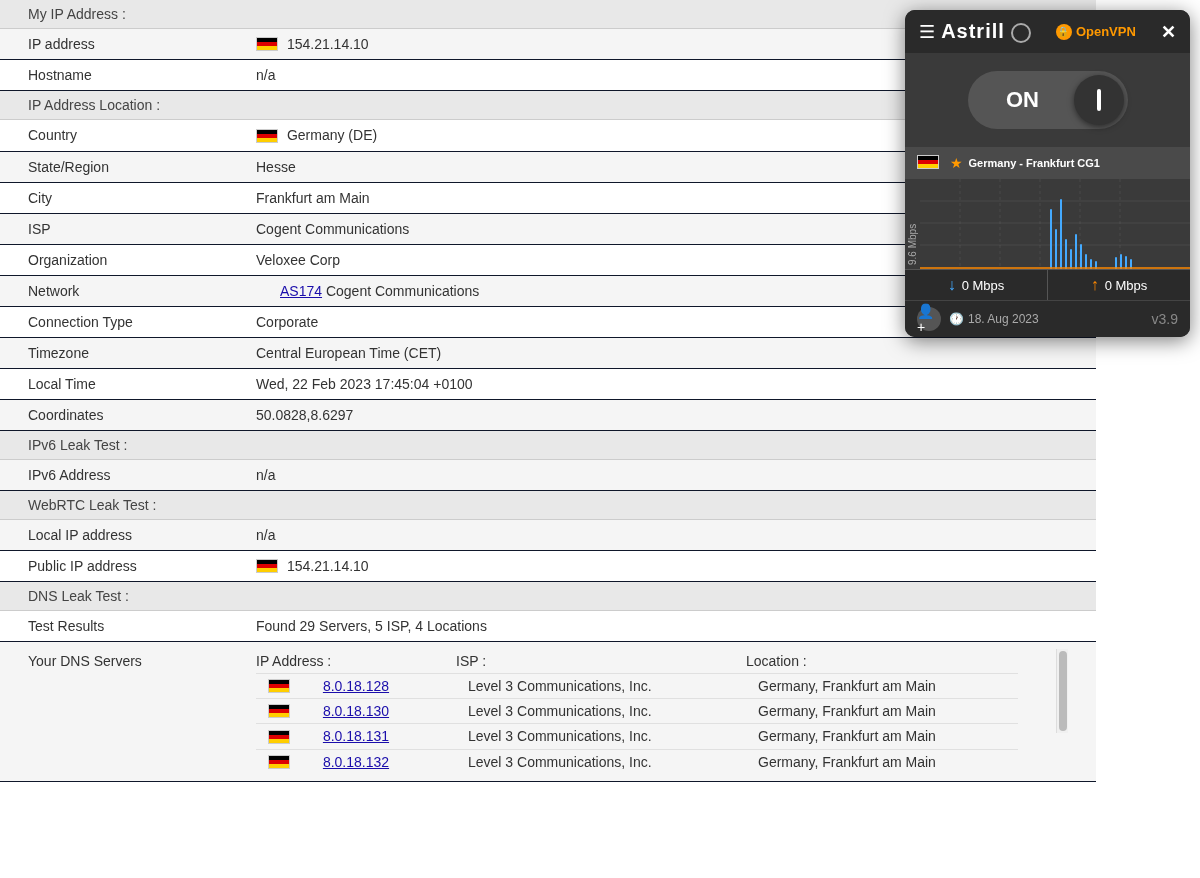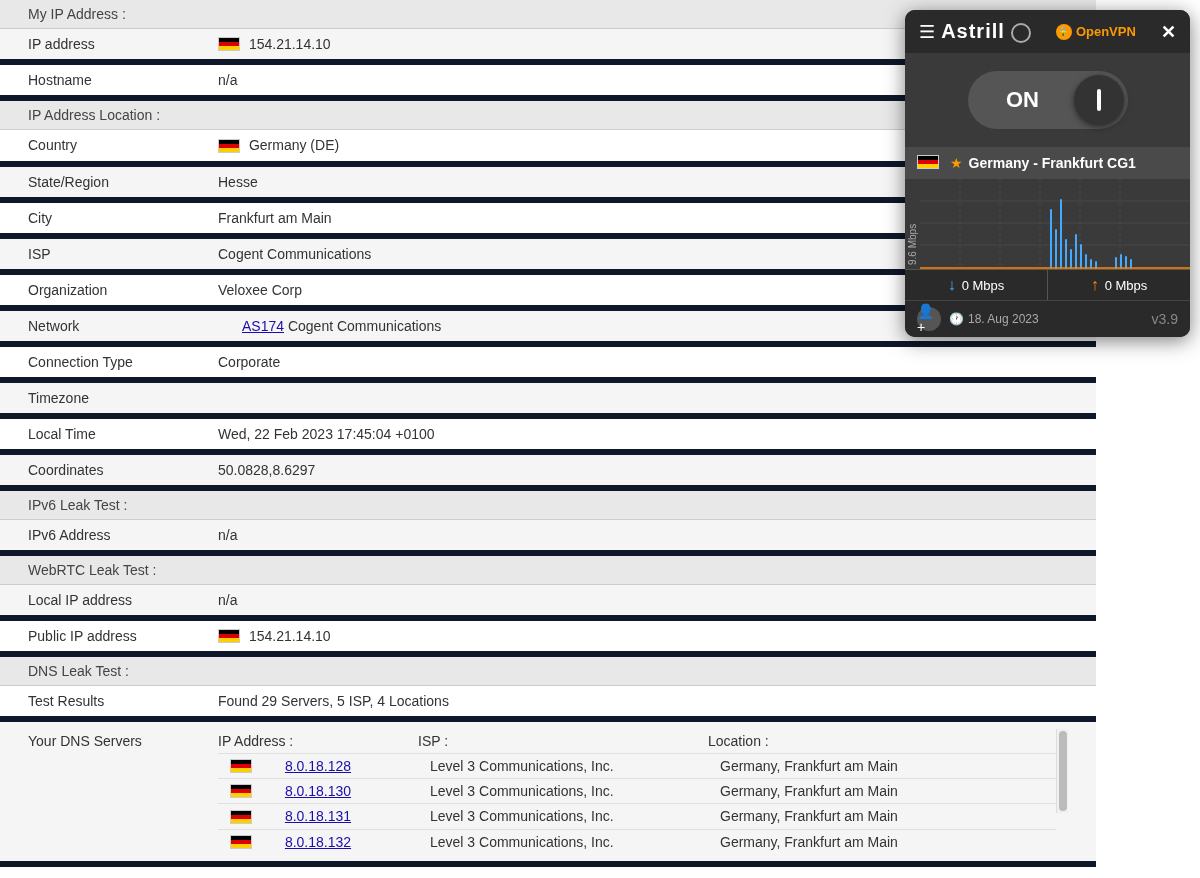--- a/index.html
+++ b/index.html
@@ -12,21 +12,22 @@
     .section-header {
       background: #e8e8e8;
       padding: 6px 28px;
       font-size: 14px;
       color: #444;
       border-bottom: 1px solid #ccc;
     }
     .info-row {
       display: flex;
       padding: 7px 28px;
-      border-bottom: 6px solid #0f172a;
+      border-bottom: 1px solid #0f172a;
+      gap: 38px;
     }
     .info-row:nth-child(even) {
       background: #f5f5f5;
     }
     .info-row:nth-child(odd) {
       background: #fff;
     }
     .label-col {
       width: 190px;
       color: #333;
@@ -196,21 +197,21 @@
       align-items: center;
       padding: 8px 12px;
       background: #4a4a4a;
       gap: 6px;
     }
     .vpn-server-star {
       color: #f90;
       font-size: 14px;
     }
     .vpn-server-name {
-      font-size: 14px;
+      font-size: 11px;
       font-weight: bold;
       flex: 1;
     }
 
     
     .vpn-chart-area {
       background: #3a3a3a;
       height: 90px;
       display: flex;
       padding: 0;
@@ -365,20 +366,21 @@
         <a href="#">AS174</a>
         <span> Cogent Communications</span>
       </div>
     </div>
     <div class="info-row">
       <div class="label-col">Connection Type</div>
       <div class="value-col">Corporate</div>
     </div>
     <div class="info-row">
       <div class="label-col">Timezone</div>
+      <div class="value-col">Central European Time (CET)</div>
     </div>
     <div class="info-row">
       <div class="label-col">Local Time</div>
       <div class="value-col">Wed, 22 Feb 2023 17:45:04 +0100</div>
     </div>
     <div class="info-row">
       <div class="label-col">Coordinates</div>
       <div class="value-col">50.0828,8.6297</div>
     </div>
 

